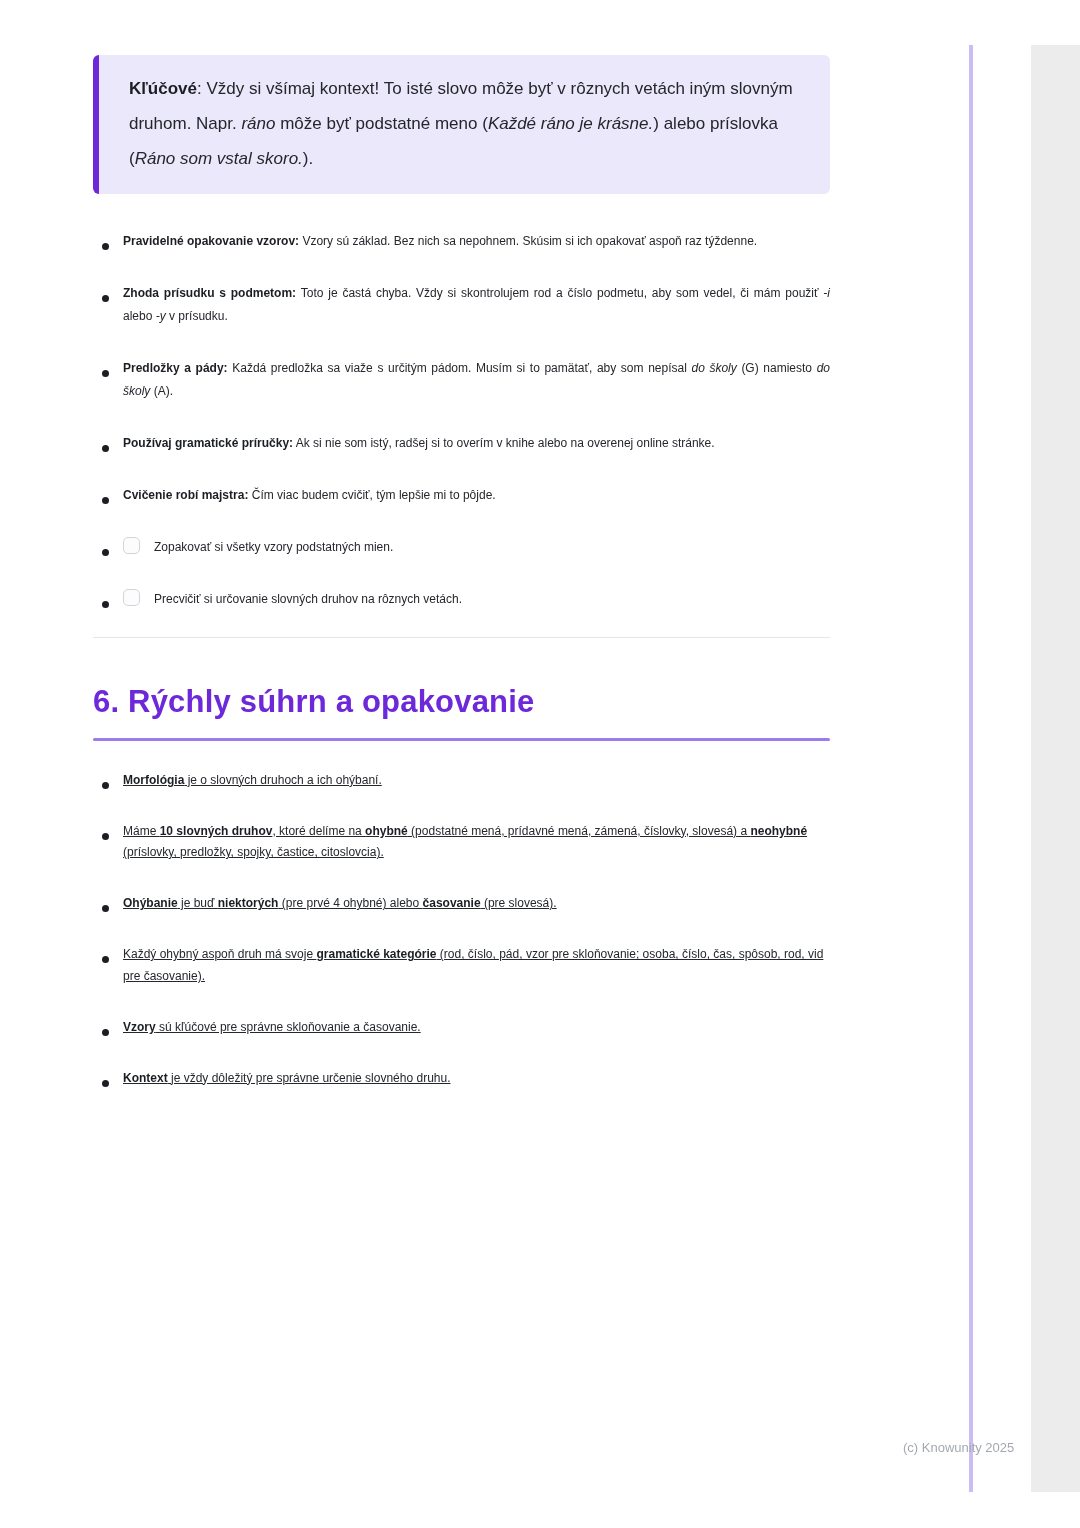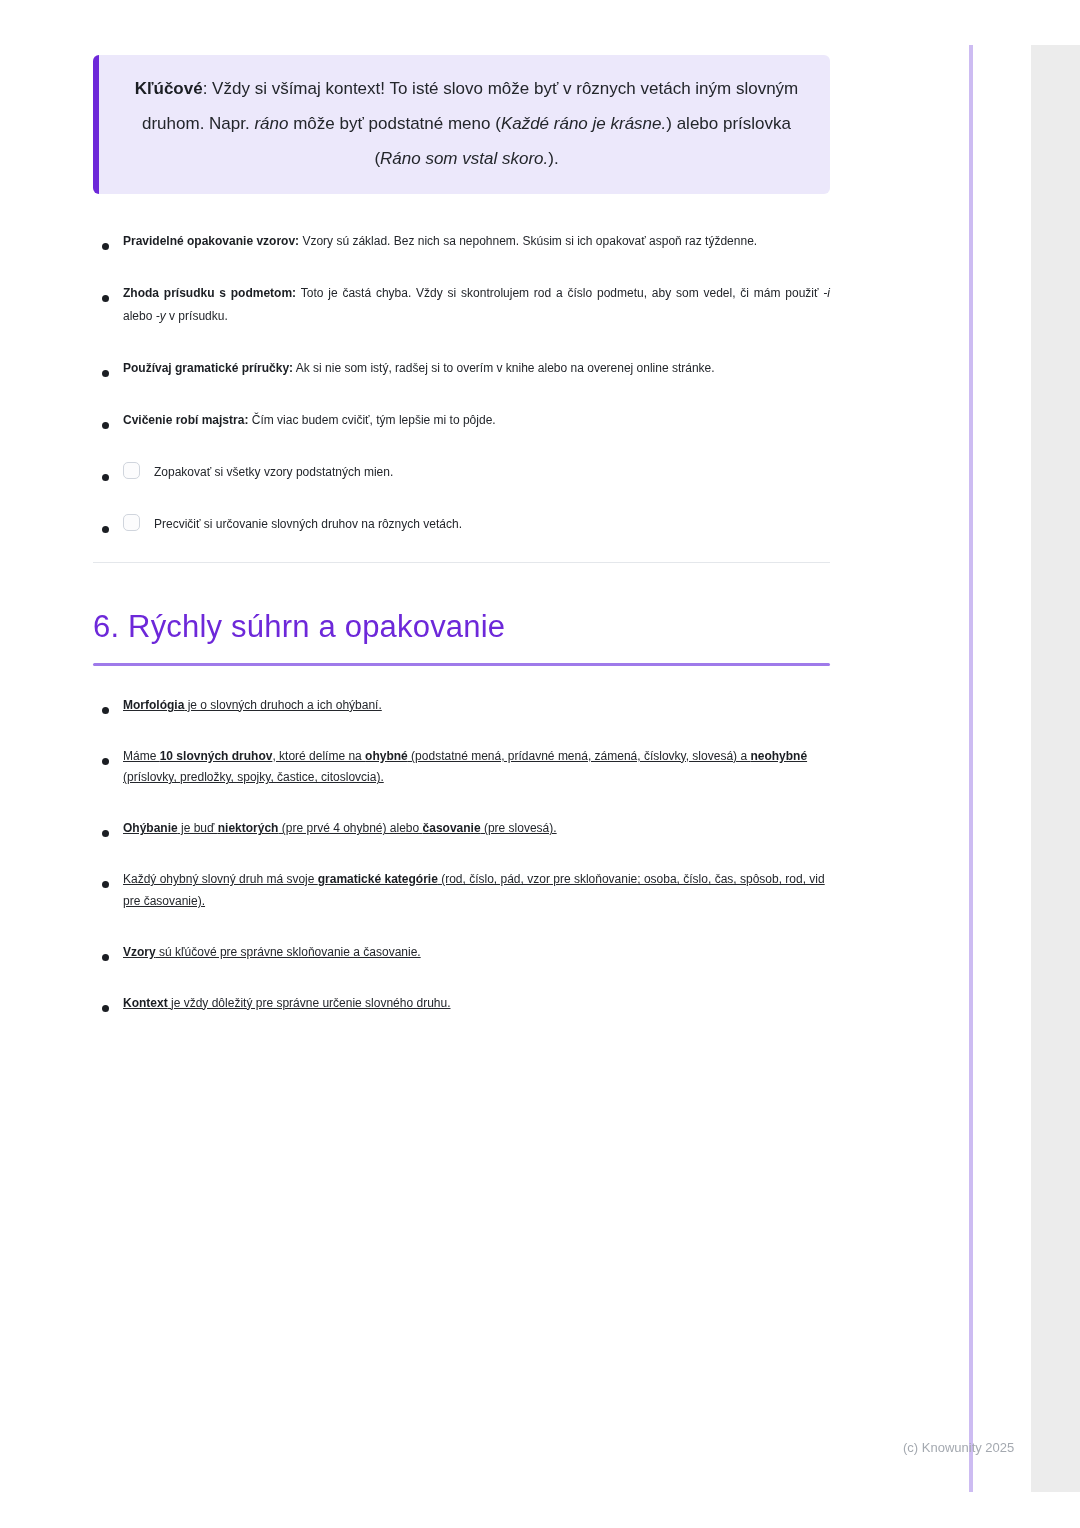--- a/index.html
+++ b/index.html
@@ -12,21 +12,21 @@
     overflow:hidden;
   }
   .content { position:absolute; left:93px; top:55px; width:737px; }
 
   .callout {
     background:var(--callout-bg,#ece8fb);
     border-left:6px solid var(--accent,#6d28d9);
     border-radius:6px;
     padding:17px 26px 17px 30px;
   }
-  .callout-text { font-size:17px; line-height:2.05; color:#23262b;text-align:center; }
+  .callout-text { font-size:17px; line-height:2.05; color:#23262b; }
 
   ul { list-style:none; }
   .bullet-item {
     position:relative;
     padding-left:30px;
     font-size:12px;
     line-height:1.92;
     margin-bottom:19px;
     color:#24272c;
     margin-top:29px;
@@ -50,21 +50,21 @@
     vertical-align:-3px;
     margin-right:14px;
     cursor:pointer;
   }
 
   .divider { border:none; border-top:1px solid #e4e7eb; margin:26px 0 0; }
 
   .section-heading {
     margin-top:46px;
     font-size:31px;
-    font-weight:400;
+    font-weight:700;
     color:var(--accent,#6d28d9);
     letter-spacing:0.2px;
   }
   .heading-rule {
     margin-top:18px;
     height:3px;
     background:var(--heading-rule,#9f7aea);
     border-radius:2px;
   }
 
@@ -97,20 +97,21 @@
 <div class="page">
   <div class="content">
 
     <aside class="callout">
       <p class="callout-text"><span class="b">Kľúčové</span><span>: Vždy si všímaj kontext! To isté slovo môže byť v rôznych vetách iným slovným druhom. Napr. </span><span class="i">ráno</span><span> môže byť podstatné meno (</span><span class="i">Každé ráno je krásne.</span><span>) alebo príslovka (</span><span class="i">Ráno som vstal skoro.</span><span>).</span></p>
     </aside>
 
     <ul class="tips">
       <li class="bullet-item"><span class="b">Pravidelné opakovanie vzorov:</span><span> Vzory sú základ. Bez nich sa nepohnem. Skúsim si ich opakovať aspoň raz týždenne.</span></li>
       <li class="bullet-item"><span class="b">Zhoda prísudku s podmetom:</span><span> Toto je častá chyba. Vždy si skontrolujem rod a číslo podmetu, aby som vedel, či mám použiť </span><span class="i">-i</span><span> alebo </span><span class="i">-y</span><span> v prísudku.</span></li>
+      <li class="bullet-item"><span class="b">Predložky a pády:</span><span> Každá predložka sa viaže s určitým pádom. Musím si to pamätať, aby som nepísal </span><span class="i">do školy</span><span> (G) namiesto </span><span class="i">do školy</span><span> (A).</span></li>
       <li class="bullet-item"><span class="b">Používaj gramatické príručky:</span><span> Ak si nie som istý, radšej si to overím v knihe alebo na overenej online stránke.</span></li>
       <li class="bullet-item"><span class="b">Cvičenie robí majstra:</span><span> Čím viac budem cvičiť, tým lepšie mi to pôjde.</span></li>
     </ul>
 
     <ul class="checklist">
       <li class="bullet-item">
         <span class="checkbox"></span><span class="check-label">Zopakovať si všetky vzory podstatných mien.</span>
       </li>
       <li class="bullet-item">
         <span class="checkbox"></span><span class="check-label">Precvičiť si určovanie slovných druhov na rôznych vetách.</span>
@@ -119,21 +120,21 @@
 
     <hr class="divider">
 
     <h2 class="section-heading">6. Rýchly súhrn a opakovanie</h2>
     <div class="heading-rule"></div>
 
     <ul class="summary">
       <li class="bullet-item"><span class="b">Morfológia</span><span> je o slovných druhoch a ich ohýbaní.</span></li>
       <li class="bullet-item"><span>Máme </span><span class="b">10 slovných druhov</span><span>, ktoré delíme na </span><span class="b">ohybné</span><span> (podstatné mená, prídavné mená, zámená, číslovky, slovesá) a </span><span class="b">neohybné</span><span> (príslovky, predložky, spojky, častice, citoslovcia).</span></li>
       <li class="bullet-item"><span class="b">Ohýbanie</span><span> je buď </span><span class="b">niektorých</span><span> (pre prvé 4 ohybné) alebo </span><span class="b">časovanie</span><span> (pre slovesá).</span></li>
-      <li class="bullet-item"><span>Každý ohybný slovný druh má svoje </span><span class="b">gramatické kategórie</span><span> (rod, číslo, pád, vzor pre skloňovanie; osoba, číslo, čas, spôsob, rod, vid pre časovanie).</span></li>
+      <li class="bullet-item"><span>Každý ohybný aspoň druh má svoje </span><span class="b">gramatické kategórie</span><span> (rod, číslo, pád, vzor pre skloňovanie; osoba, číslo, čas, spôsob, rod, vid pre časovanie).</span></li>
       <li class="bullet-item"><span class="b">Vzory</span><span> sú kľúčové pre správne skloňovanie a časovanie.</span></li>
       <li class="bullet-item"><span class="b">Kontext</span><span> je vždy dôležitý pre správne určenie slovného druhu.</span></li>
     </ul>
 
   </div>
 
   <div class="side-accent"></div>
   <div class="side-strip"></div>
   <div class="copyright">(c) Knowunity 2025</div>
 </div>

